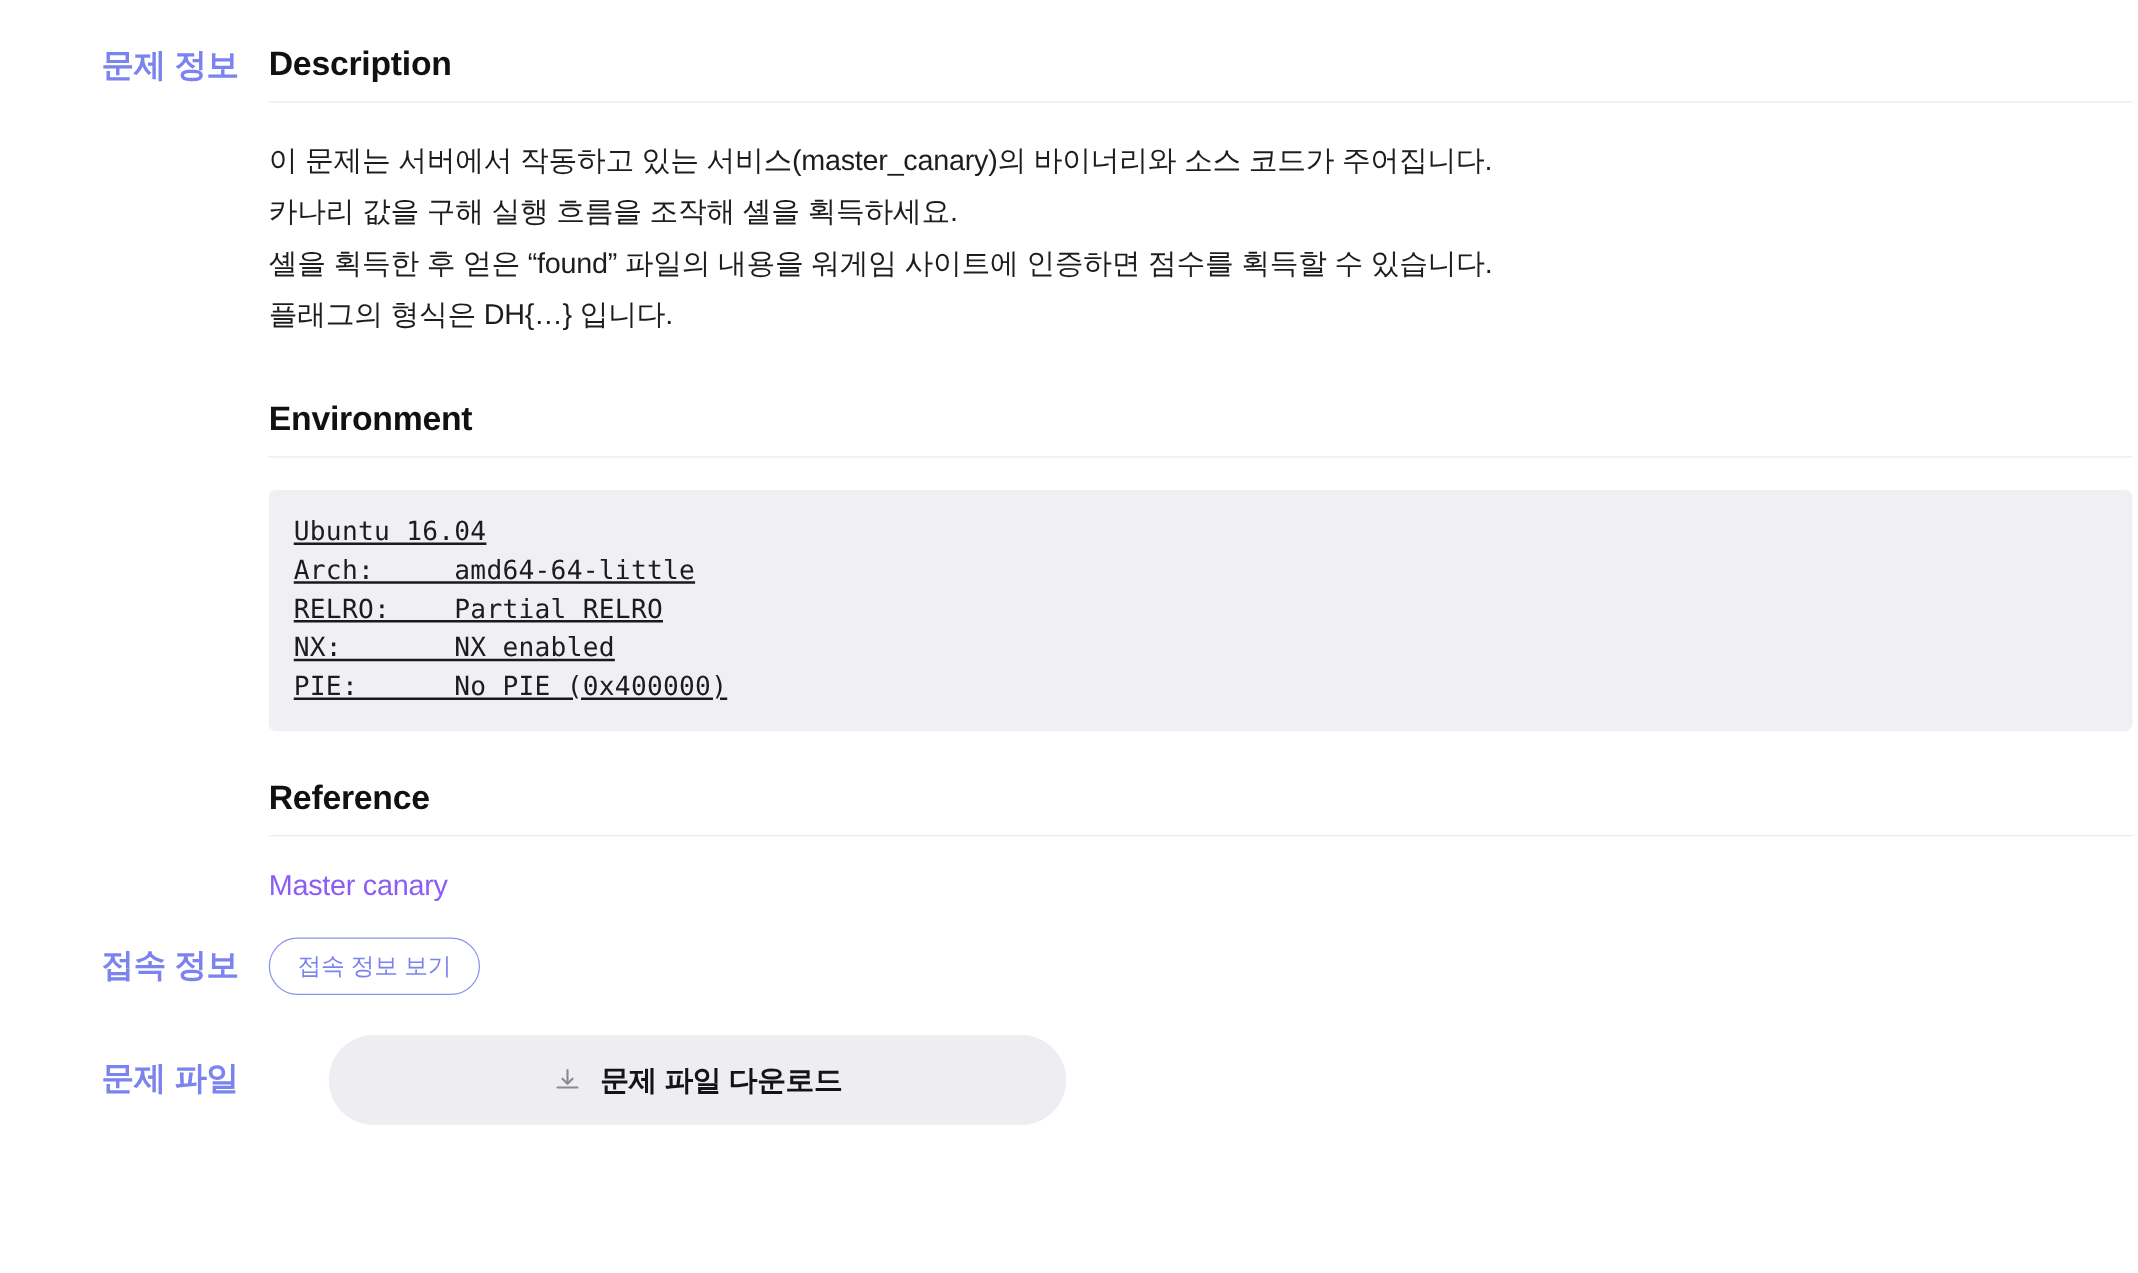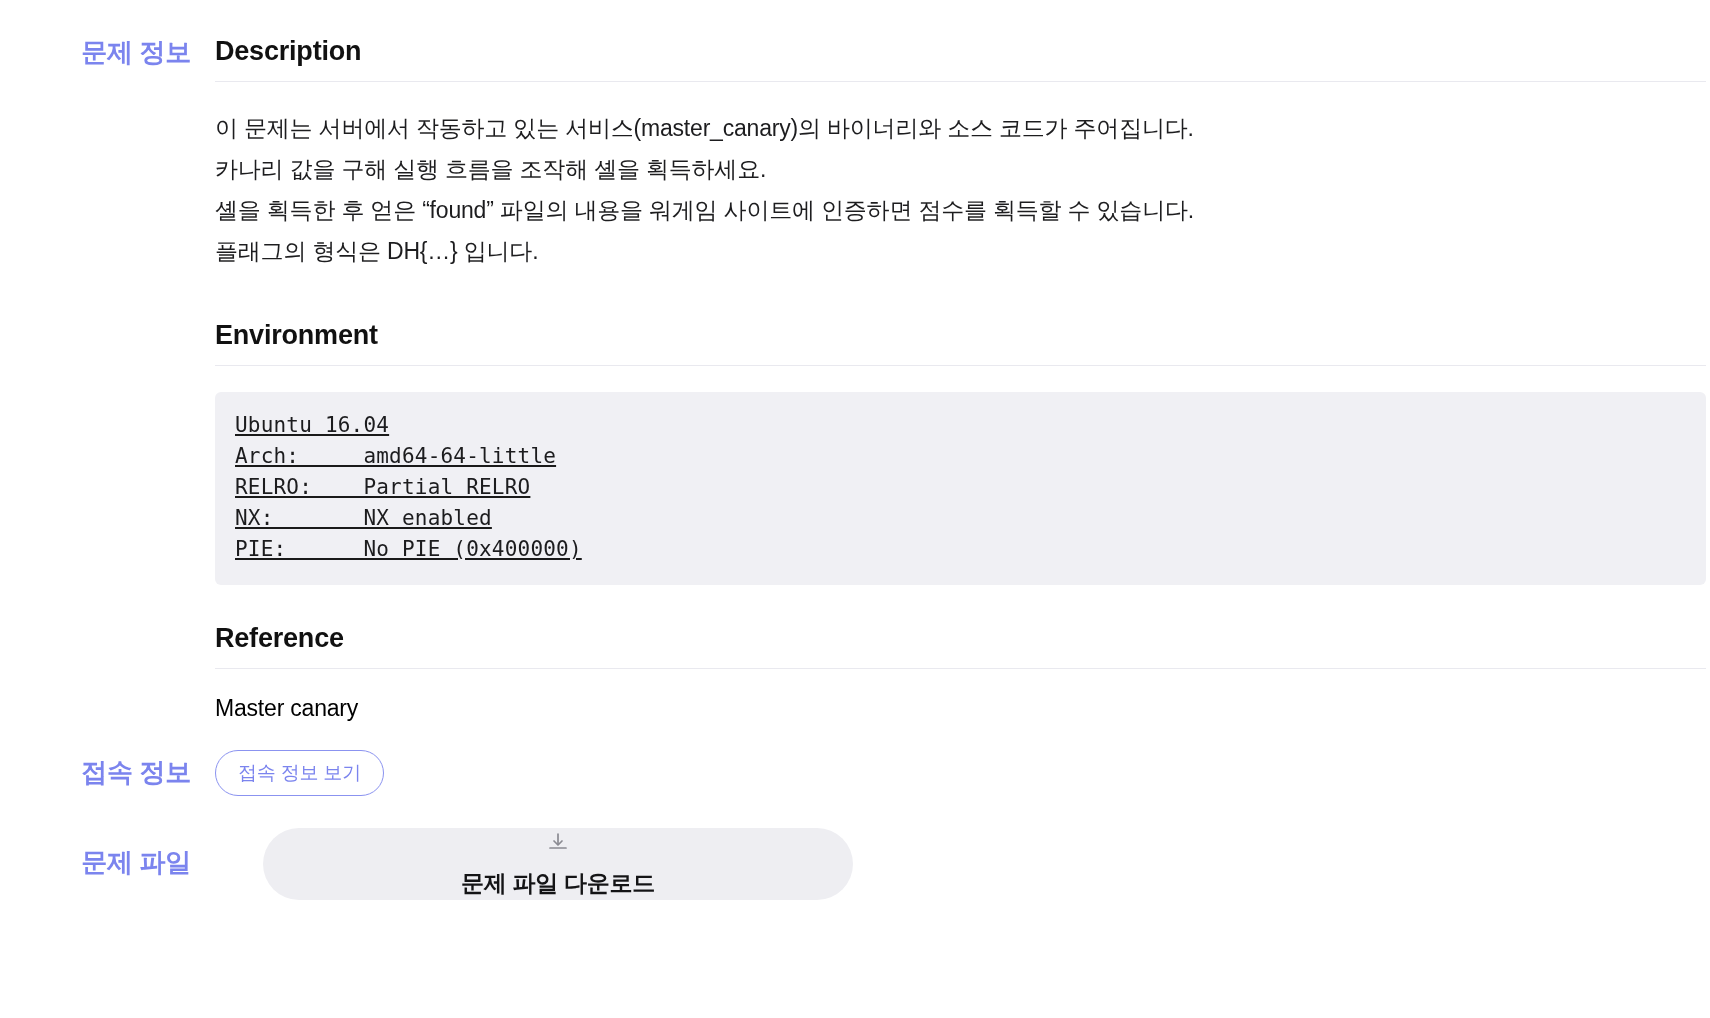--- a/index.html
+++ b/index.html
@@ -91,21 +91,21 @@
     line-height: 31px;
     color: #1c1c1e;
     white-space: pre;
     letter-spacing: 0.2px;
   }
 
   
   .ref-link {
     display: inline-block;
     font-size: 23px;
-    color: #000000;
+    color: #8b5cf6;
     text-decoration: none;
     letter-spacing: -0.2px;
     cursor: pointer;
   }
 
   
   .pill-btn {
     display: inline-flex;
     align-items: center;
     justify-content: center;
@@ -133,21 +133,20 @@
     border: 0;
     border-radius: 36px;
     background: #eeeef2;
     color: #141416;
     font-size: 23px;
     font-weight: 700;
     font-family: "Liberation Sans", "DejaVu Sans", sans-serif;
     letter-spacing: -0.3px;
     cursor: pointer;
     box-sizing: border-box;
-    flex-direction: column;
   }
   .dl-icon {
     display: inline-flex;
     align-items: center;
     color: #8a8a92;
   }
 
   
   .pad-top-36 { padding-top: 36px; }
   .mb-48 { margin-bottom: 48px; }

